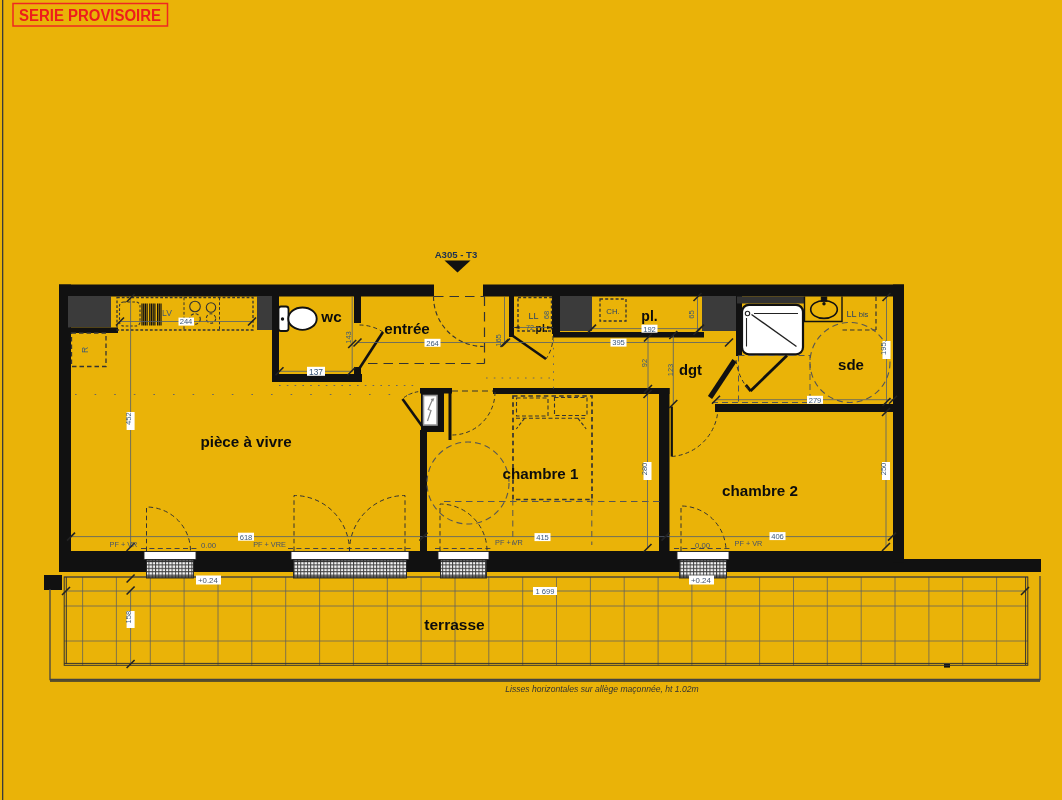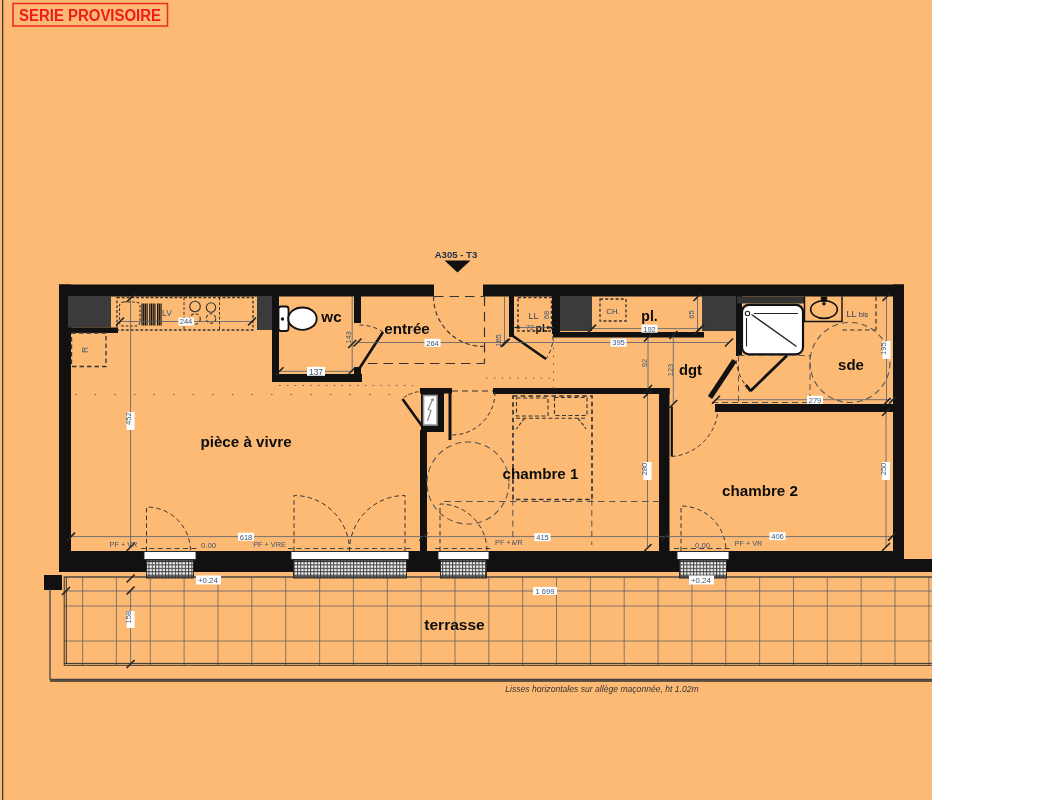--- a/index.html
+++ b/index.html
@@ -1,16 +1,16 @@
 <!DOCTYPE html>
 <html><head>
 <meta charset="utf-8">
 <style>
 html,body{margin:0;padding:0;background:#fff;}
-#page{position:relative;width:932px;height:800px;background:#fdba74;overflow:hidden;
+#page{position:relative;width:1062px;height:800px;background:#eab308;overflow:hidden;
 font-family:"Liberation Sans",sans-serif;}
 svg{position:absolute;left:0;top:0;}
 text{font-family:"Liberation Sans",sans-serif;}
 .lbl{font-weight:bold;fill:#0d0d0d;}
 .sm{font-size:8.6px;fill:#3c5878;}
 .pf{font-size:7.3px;fill:#44526b;}
 </style>
 </head>
 <body>
 <div id="page">

